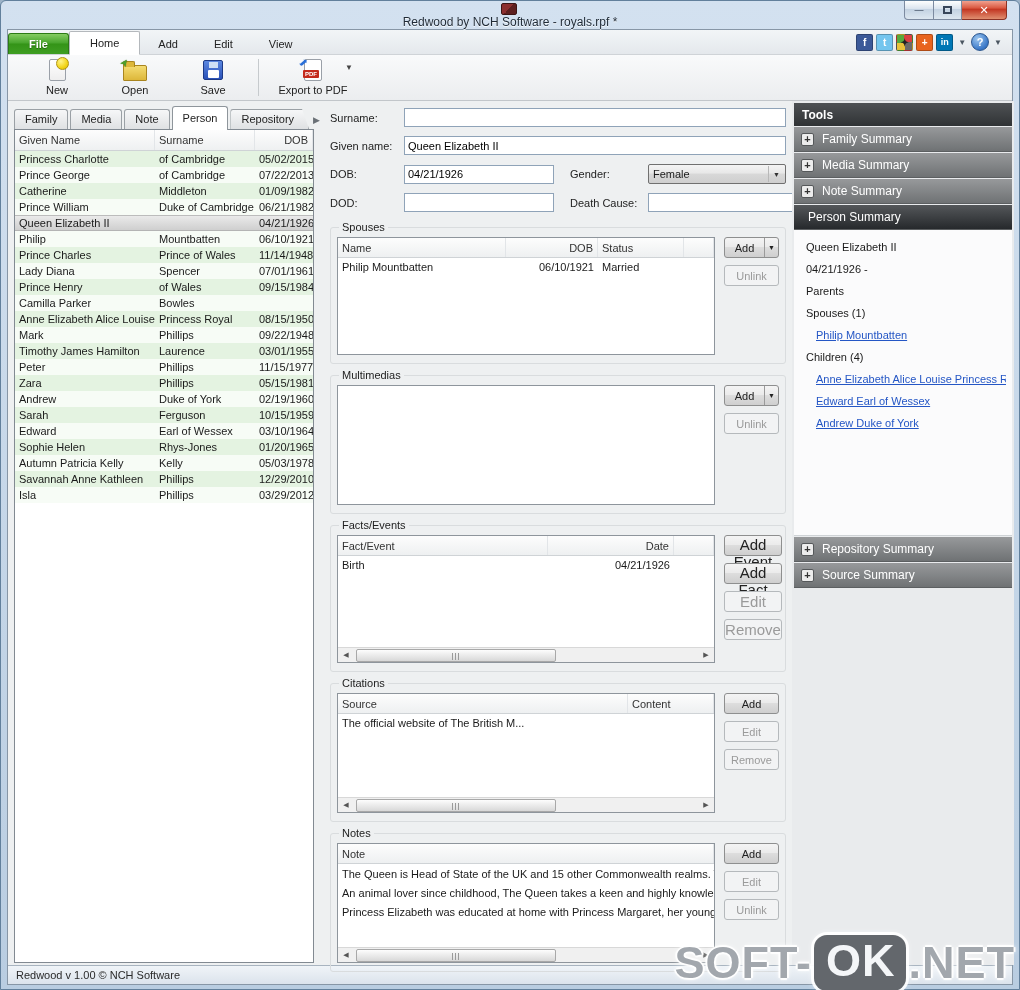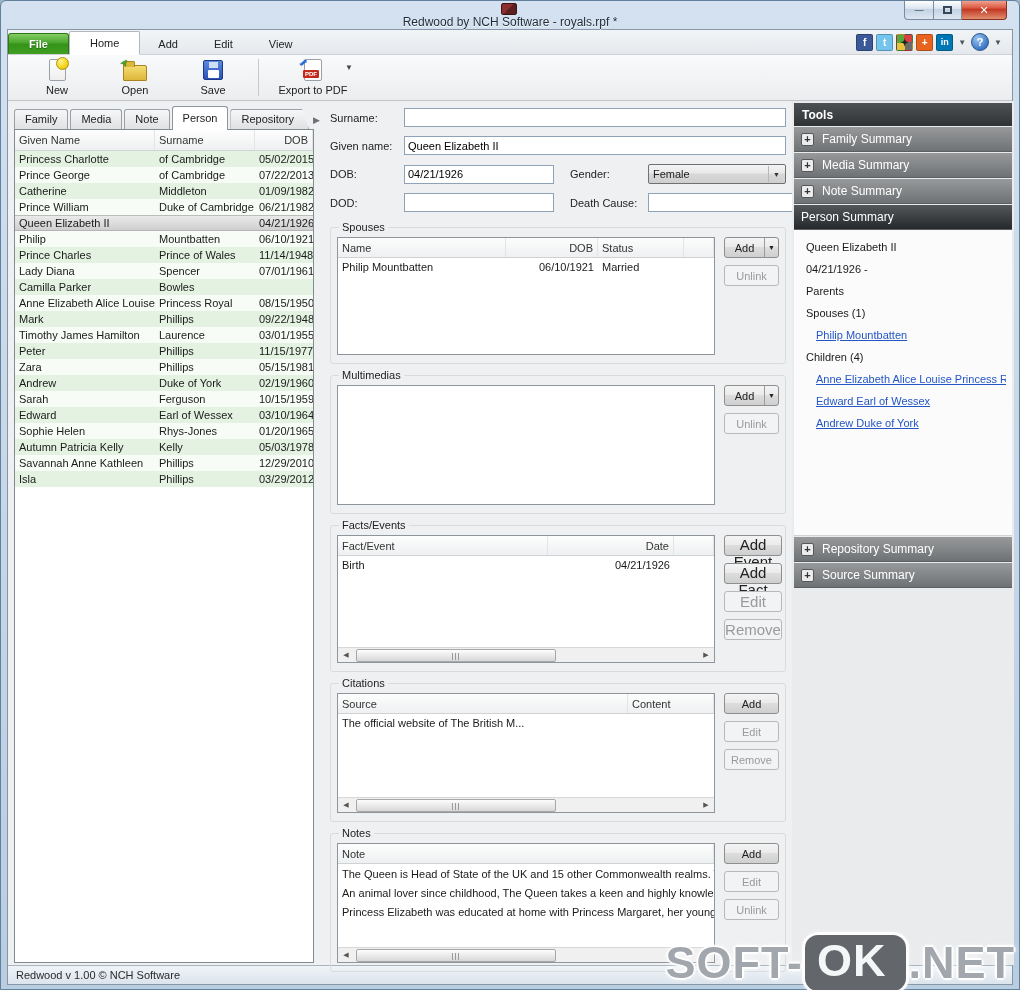--- a/index.html
+++ b/index.html
@@ -131,34 +131,34 @@
     background:repeating-linear-gradient(90deg,#9a9a9a 0 1px,transparent 1px 3px); }
 
   
   .right { position:absolute; left:784px; top:0; width:222px; height:100%; background:#e9ebed; padding:2px 2px 0 2px; }
   .tools-hdr { height:23px; background:linear-gradient(#4e5154,#303335); color:#fff; font-weight:bold; font-size:12px;
     display:flex; align-items:center; padding-left:8px; }
   .sec { height:25px; margin-top:1px; background:linear-gradient(#97999b,#6f7274); border-bottom:1px solid #5c5f61;
     color:#fff; font-size:12px; display:flex; align-items:center; padding-left:7px; cursor:pointer; }
   .plus { width:13px; height:13px; background:#ececec; border:1px solid #55585a; border-radius:2px; color:#333;
     font-size:11px; line-height:11px; text-align:center; margin-right:8px; font-weight:bold; }
-  .sec-active { background:linear-gradient(#54575a,#26292c); padding-left:7px; cursor:default; }
+  .sec-active { background:linear-gradient(#54575a,#26292c); padding-left:14px; cursor:default; }
   .ps-content { height:306px; background:#fbfbfc; border-bottom:1px solid #cfd3d6; padding:8px 6px; overflow:hidden; }
   .ps-row { padding:3px 6px 3px 6px; height:22px; white-space:nowrap; overflow:hidden; }
   .ps-row.link { padding-left:16px; }
   .ps-row.link span { color:#2456c5; text-decoration:underline; cursor:pointer; }
 
   
   .statusbar { height:19px; background:linear-gradient(#f0f4f8,#dbe3ec); border-top:1px solid #a8b4c0; display:flex; align-items:center; padding-left:8px; color:#2a2a2a; }
 
   
   .watermark { position:absolute; right:4px; bottom:-2px; display:flex; align-items:center; z-index:60;
     font-size:45px; font-weight:bold; letter-spacing:1px; color:#a2a7ad;
     text-shadow:-2px 0 1px #fff,2px 0 1px #fff,0 -2px 1px #fff,0 2px 1px #fff,0 0 6px #fff; }
-  .wm-badge { background:#63676c; color:#f4f6f8; border-radius:13px; padding:0 20px 4px 12px; margin:0 2px;
+  .wm-badge { background:#63676c; color:#f4f6f8; border-radius:13px; padding:0 11px 4px 12px; margin:0 2px;
     text-shadow:none; box-shadow:0 0 0 3px rgba(255,255,255,.9), 0 0 8px rgba(255,255,255,.8); }
 </style>
 </head>
 <body>
 
 <div class="win">
   <div class="titlebar">
     <div class="app-icon"></div>
     <span class="title-text">Redwood by NCH Software - royals.rpf *</span>
     <div class="win-controls">
@@ -275,20 +275,25 @@
               <span class="lv-cell">Prince Charles</span>
               <span class="lv-cell">Prince of Wales</span>
               <span class="lv-cell ra">11/14/1948</span>
             </div>
               <div class="lv-row cols-person">
               <span class="lv-cell">Lady Diana</span>
               <span class="lv-cell">Spencer</span>
               <span class="lv-cell ra">07/01/1961</span>
             </div>
               <div class="lv-row cols-person">
+              <span class="lv-cell">Prince Henry</span>
+              <span class="lv-cell">of Wales</span>
+              <span class="lv-cell ra">09/15/1984</span>
+            </div>
+              <div class="lv-row cols-person">
               <span class="lv-cell">Camilla Parker</span>
               <span class="lv-cell">Bowles</span>
               <span class="lv-cell ra"></span>
             </div>
               <div class="lv-row cols-person">
               <span class="lv-cell">Anne Elizabeth Alice Louise</span>
               <span class="lv-cell">Princess Royal</span>
               <span class="lv-cell ra">08/15/1950</span>
             </div>
               <div class="lv-row cols-person">

